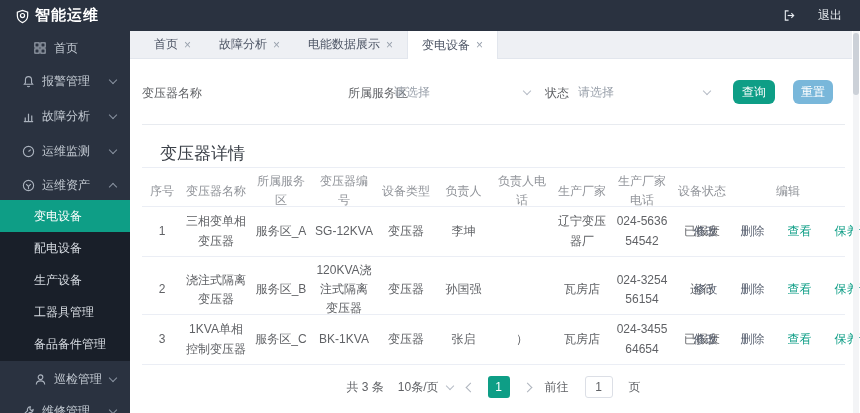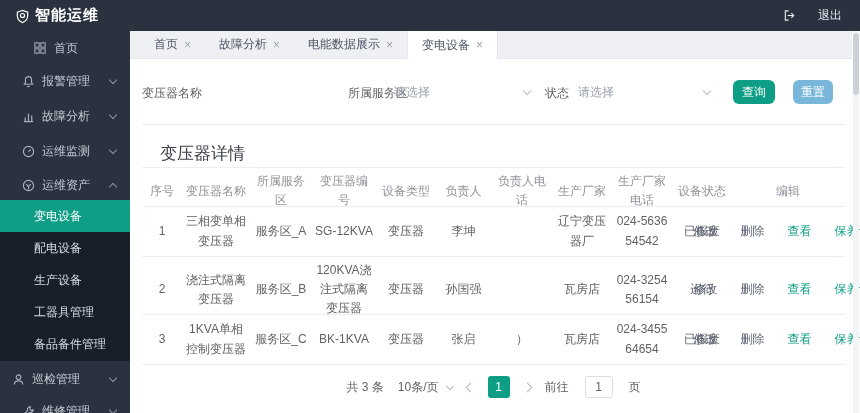--- a/index.html
+++ b/index.html
@@ -26,21 +26,21 @@
   .chev.up   { transform:rotate(225deg); top:14px; }
   .home-item { padding-left:34px; top:2px; }
   .sec-0 { top:35px; padding-left:22px; }
   .sec-1 { top:70px; padding-left:22px; }
   .sec-2 { top:105px; padding-left:22px; }
   .sec-3 { top:139px; padding-left:22px; }
   .submenu { position:absolute; left:0; top:169px; width:130px; height:161px; background:#191f29; }
   .sub-item { position:relative; width:130px; height:32px; display:flex; align-items:center;
     padding-left:34px; color:#d8dde3; font-size:12px; cursor:pointer; }
   .sub-item.active { background:#0e9e86; color:#ffffff; }
-  .sec-4 { top:333px; padding-left:12px; }
+  .sec-4 { top:333px; padding-left:34px; }
   .sec-5 { top:365px; padding-left:22px; }
   .sicon { width:13px; height:13px; flex:0 0 13px; }
   .sicon svg { display:block; }
 
   
   .tabbar { position:absolute; left:130px; top:31px; width:722px; height:28px;
     background:#eef0f4; border-bottom:1px solid #e2e6ed; display:flex; align-items:stretch;
     padding-left:10px; z-index:2; }
   .tab { display:flex; align-items:center; padding:0 14px; font-size:12px;
     color:#4d5565; cursor:pointer; }

